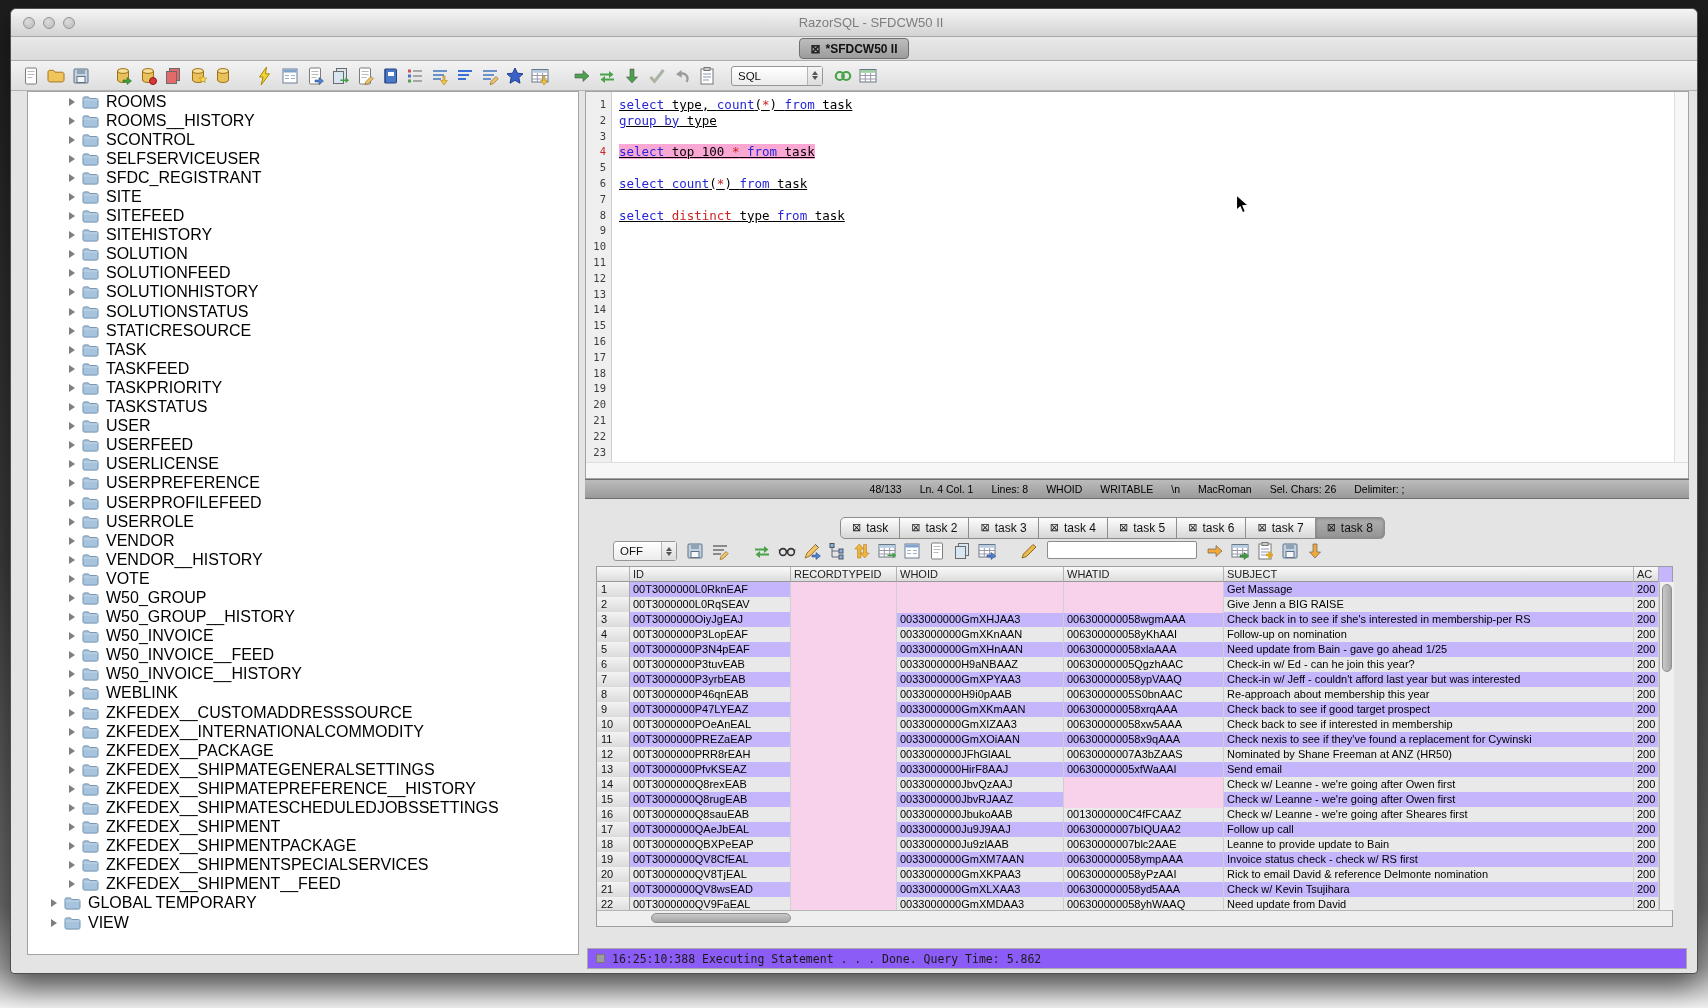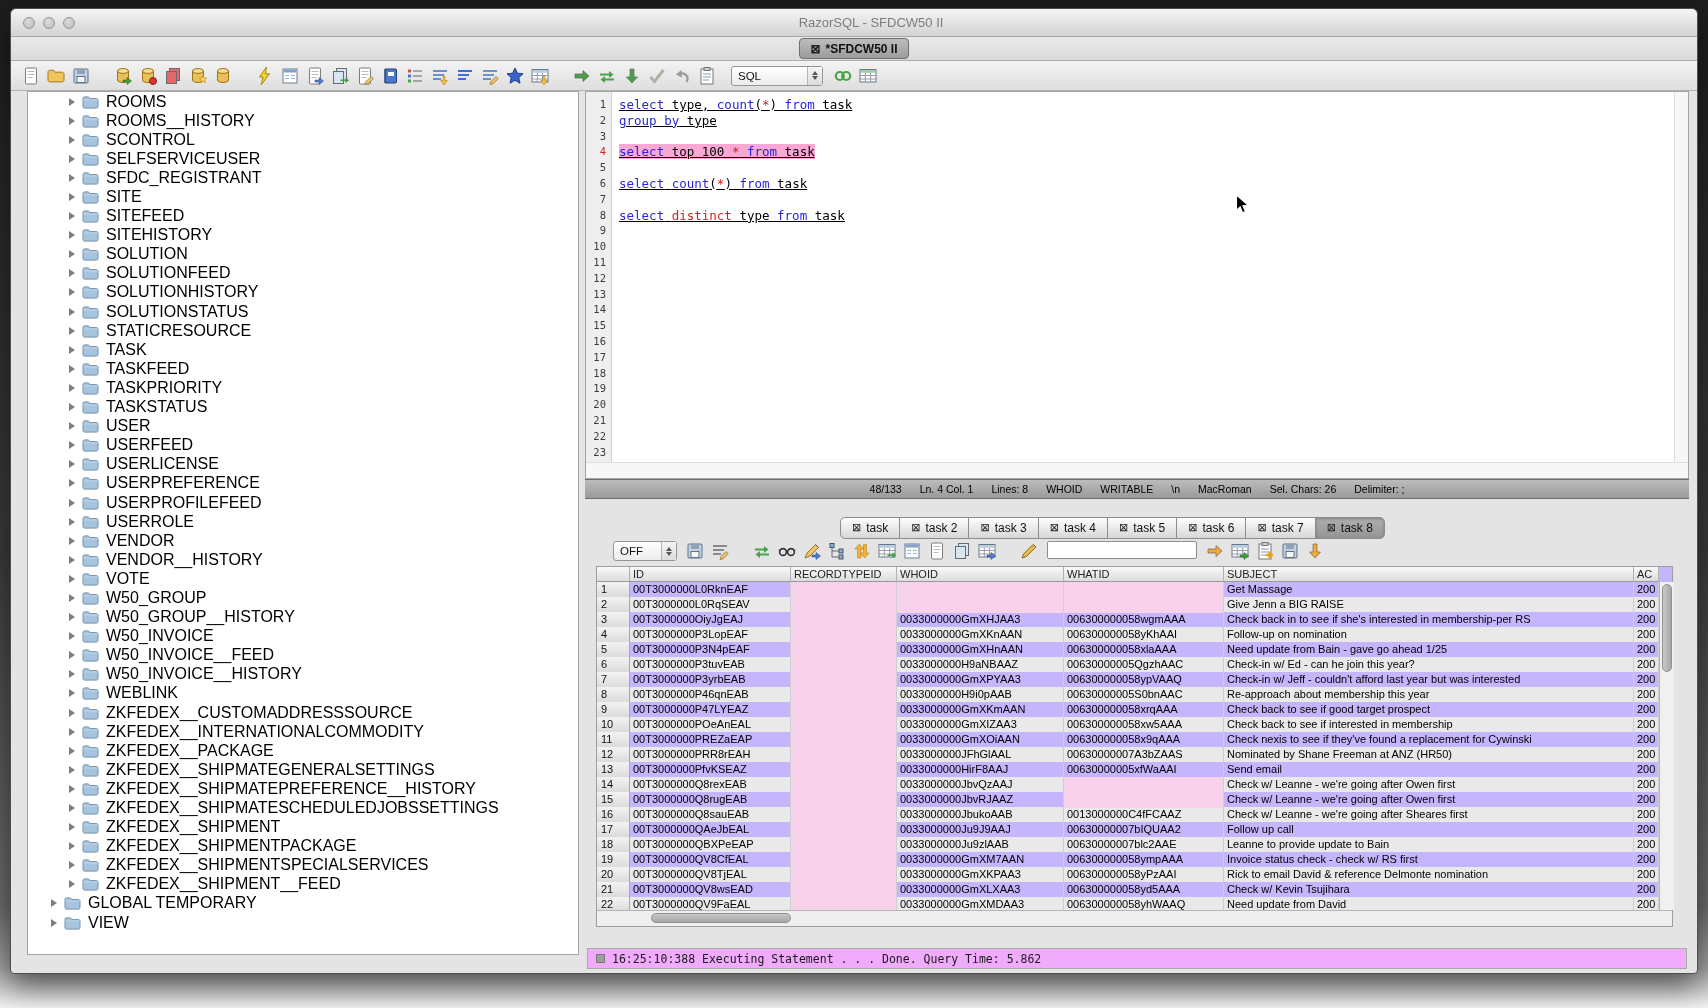--- a/index.html
+++ b/index.html
@@ -108,21 +108,21 @@
   .vscroll { position:absolute; left:1062px; top:15px; bottom:16px; width:15px;
     background:#f0f0f0; border-left:1px solid #b5b5b5; }
   .vthumb { position:absolute; left:2px; top:2px; width:10px; height:88px; border-radius:6px;
     background:linear-gradient(90deg,#c9c9c9,#a6a6a6); border:1px solid #909090; }
   .hscroll { position:absolute; left:0; right:0; bottom:0; height:16px;
     background:#efefef; border-top:1px solid #b5b5b5; }
   .hthumb { position:absolute; left:54px; top:2px; width:140px; height:10px; border-radius:6px;
     background:linear-gradient(#c9c9c9,#a6a6a6); border:1px solid #909090; }
   
   .rstatus { position:absolute; left:2px; top:857px; width:1100px; height:21px;
-    background:#f0abfc; border:1px solid #ababab; display:flex; align-items:center; gap:7px;
+    background:#8b5cf6; border:1px solid #ababab; display:flex; align-items:center; gap:7px;
     padding-left:8px; font-family:"DejaVu Sans Mono", monospace; font-size:11.5px; color:#1a1a1a; }
   .sq { width:9px; height:9px; background:#9d9d9d; border:1px solid #787878; display:inline-block; }
   .cursor { position:absolute; left:1224px; top:185px; pointer-events:none; }
 </style>
 </head>
 <body>
 
 <div class="window">
 
   <div class="titlebar">

